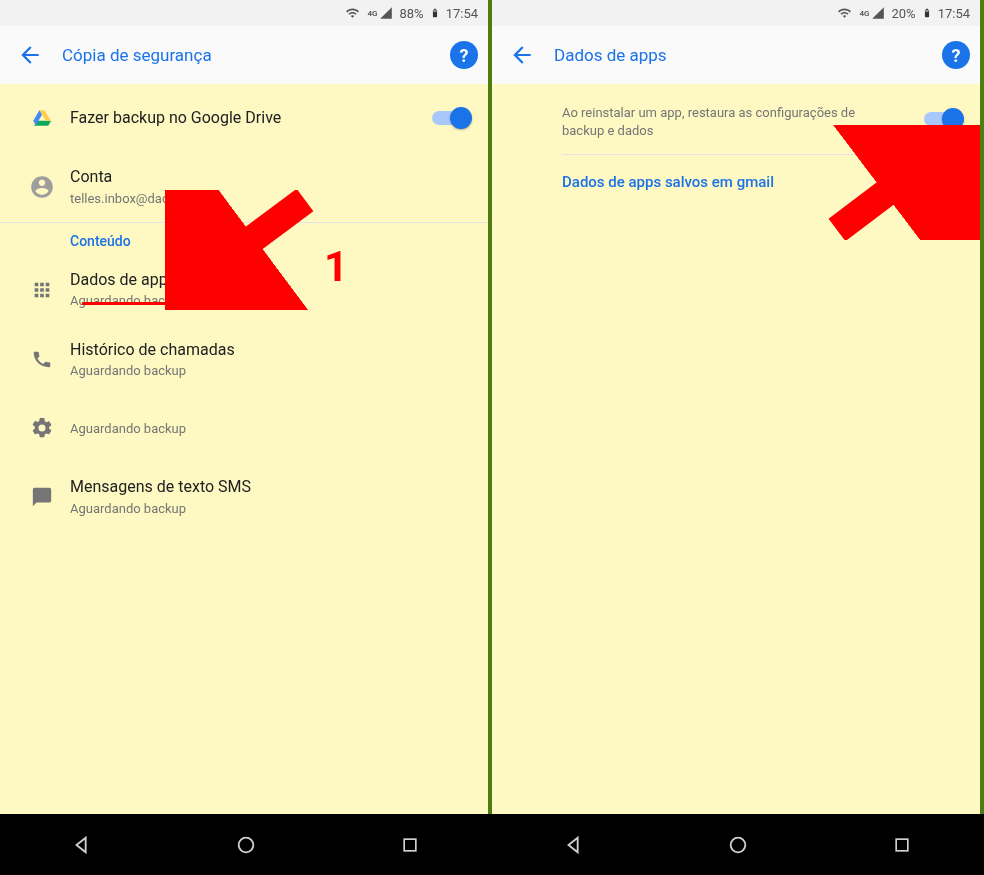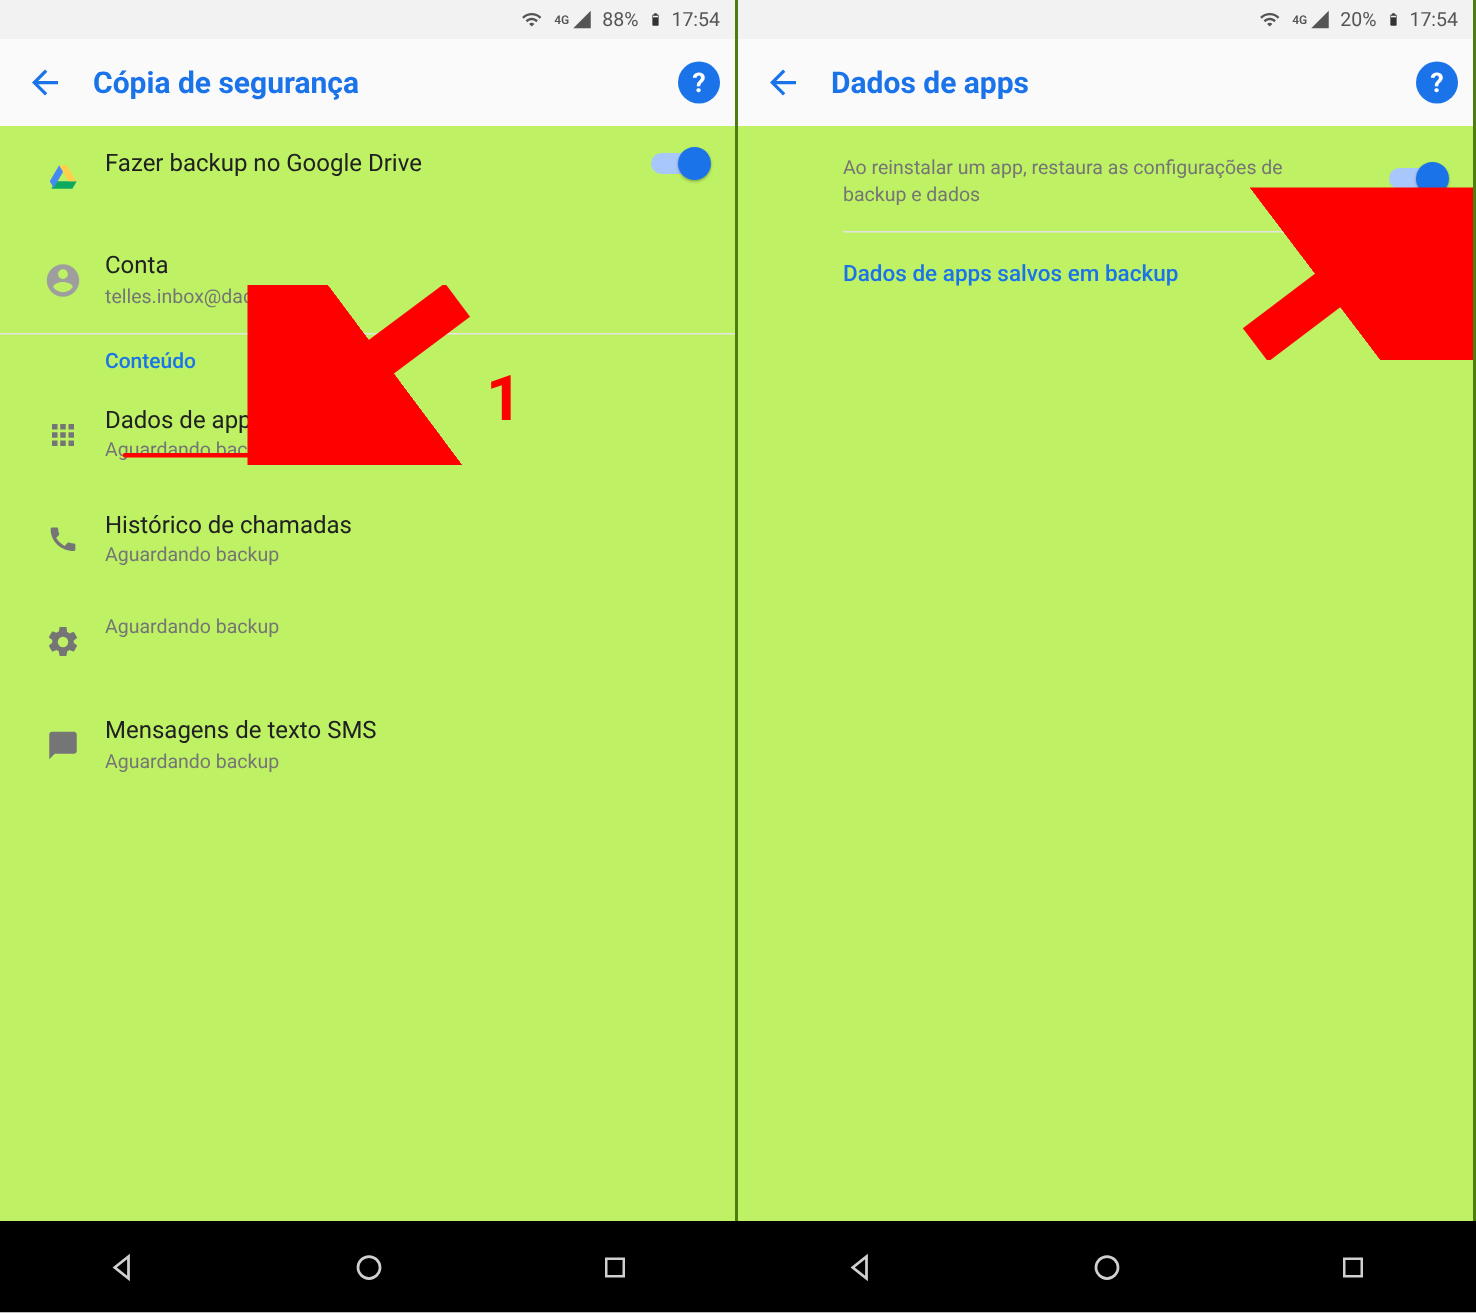--- a/index.html
+++ b/index.html
@@ -14,22 +14,22 @@
   }
   .screens {
     display: flex;
     flex: 1;
     min-height: 0;
   }
   .screen {
     width: 492px;
     height: 814px;
     position: relative;
-    background: #bef264;
-    border-right: 2px solid #4d7c0f;
+    background: #fef9c3;
+    border-right: 4px solid #4d7c0f;
     overflow: hidden;
   }
   .status-bar {
     height: 26px;
     background: #f2f2f2;
     display: flex;
     justify-content: flex-end;
     align-items: center;
     gap: 6px;
     padding: 0 10px;
@@ -47,41 +47,42 @@
     width: 40px;
     height: 40px;
     display: flex;
     align-items: center;
     justify-content: center;
     color: #1a73e8;
   }
   .app-bar .title {
     flex: 1;
     color: #1a73e8;
-    font-size: 20px;
-    font-weight: 700;
+    font-size: 17px;
+    font-weight: 400;
     padding-left: 12px;
   }
   .app-bar .help-btn {
     width: 28px;
     height: 28px;
     border-radius: 50%;
     background: #1a73e8;
     color: #fff;
     display: flex;
     align-items: center;
     justify-content: center;
     font-size: 18px;
     font-weight: 700;
   }
   .list {
     padding: 0;
   }
   .row {
     display: flex;
+    align-items: center;
     padding: 14px 18px 14px 14px;
     min-height: 68px;
   }
   .row .icon-slot {
     width: 56px;
     display: flex;
     align-items: center;
     justify-content: center;
     color: #757575;
   }
@@ -363,21 +364,21 @@
         <div class="ctrl" style="margin-top:6px;">
           <div class="switch">
             <div class="track"></div>
               <div class="thumb"></div>
           </div>
         </div>
       </div>
 
       <div class="divider" style="margin-left:70px;"></div>
 
-      <div class="link-row">Dados de apps salvos em backup</div>
+      <div class="link-row">Dados de apps salvos em gmail</div>
 
     </div>
 
     <svg class="arrow" style="left:330px;top:125px;" width="160" height="115" viewBox="0 0 160 115">
       <defs>
         <marker id="ah2" markerWidth="12" markerHeight="12" refX="3" refY="6" orient="auto">
           <path d="M0,0 L12,6 L0,12 z" fill="#ff0000"></path>
         </marker>
       </defs>
       <line x1="15" y1="105" x2="130" y2="18" stroke="#ff0000" stroke-width="28" marker-end="url(#ah2)"></line>

